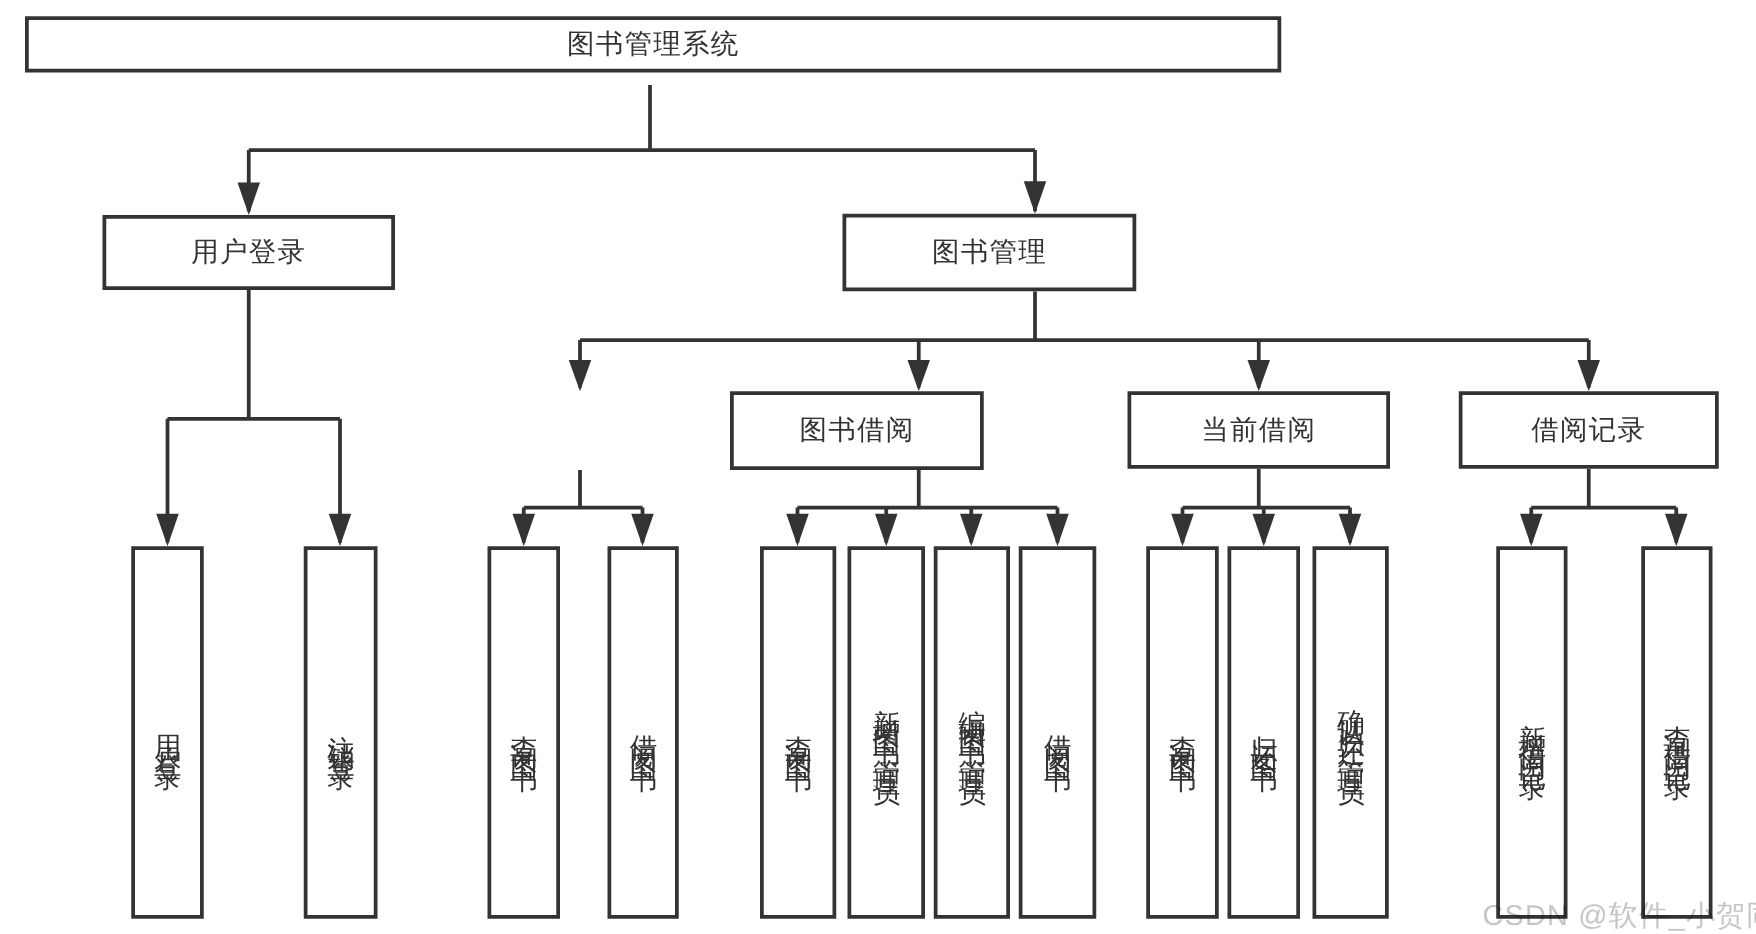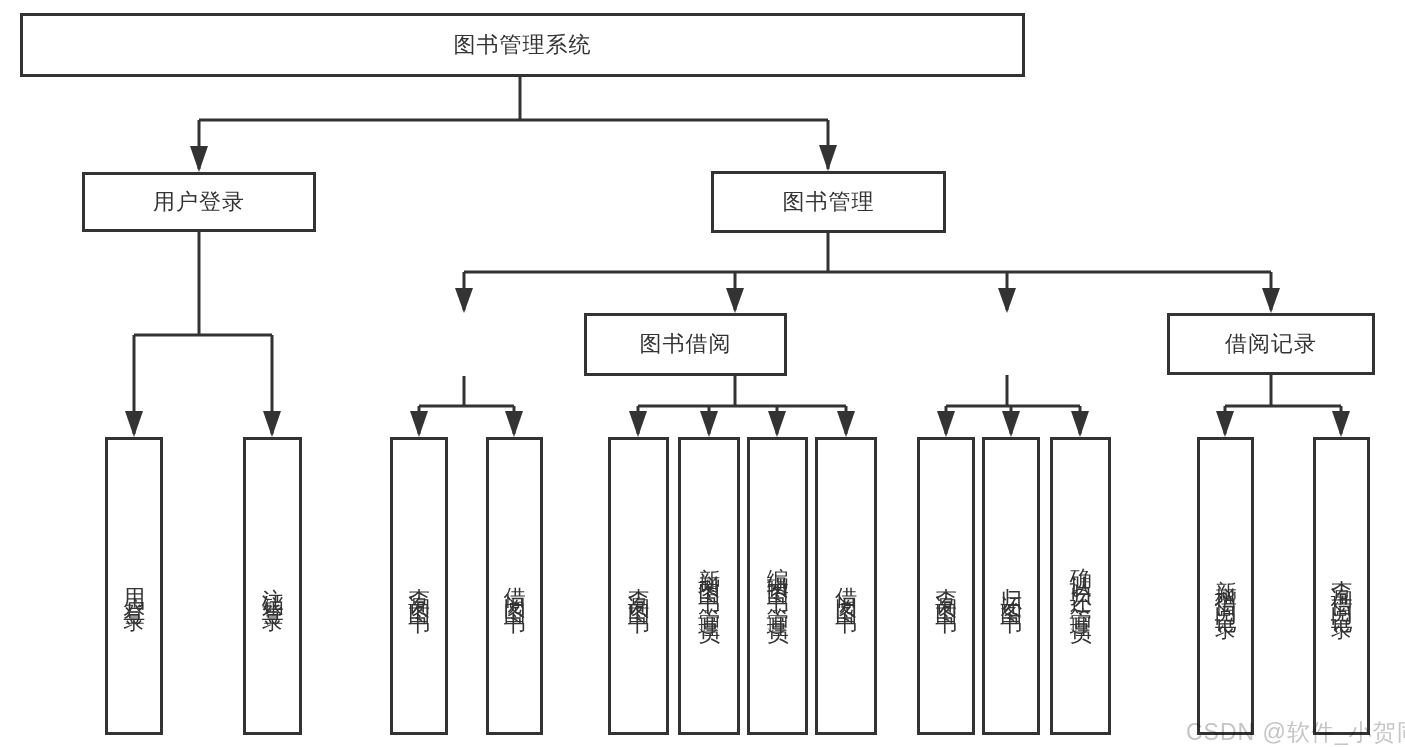--- a/index.html
+++ b/index.html
@@ -125,26 +125,27 @@
 
       <polygon points="937,411 955,411 946,437"></polygon>
       <polygon points="1002,411 1020,411 1011,437"></polygon>
       <polygon points="1071,411 1089,411 1080,437"></polygon>
 
       <polygon points="1216,411 1234,411 1225,437"></polygon>
       <polygon points="1332,411 1350,411 1341,437"></polygon>
     </g>
   </svg>
 
-  <div class="node" style="left:20px; top:13px; width:1005px; height:64px;text-align:right;">图书管理系统</div>
+  <div class="node" style="left:20px; top:13px; width:1005px; height:45px;text-align:right;">图书管理系统</div>
 
   <div class="node" style="left:82px; top:172px; width:234px; height:60px;">用户登录</div>
-  <div class="node" style="left:711px; top:171px; width:235px; height:62px;">图书管理</div>
+  <div class="node" style="left:674px; top:171px; width:235px; height:62px;">图书管理</div>
 
   <div class="node" style="left:584px; top:313px; width:203px; height:63px;">图书借阅</div>
+  <div class="node" style="left:902px; top:313px; width:210px; height:62px;">当前借阅</div>
   <div class="node" style="left:1167px; top:313px; width:208px; height:62px;">借阅记录</div>
 
   <div class="node vnode" style="left:105px; top:437px; width:58px; height:298px;">用户登录</div>
   <div class="node vnode" style="left:243px; top:437px; width:59px; height:298px;">注销登录</div>
 
   <div class="node vnode" style="left:390px; top:437px; width:58px; height:298px;">查询图书</div>
   <div class="node vnode" style="left:486px; top:437px; width:57px; height:298px;">借阅图书</div>
 
   <div class="node vnode" style="left:608px; top:437px; width:61px; height:298px;">查询图书</div>
   <div class="node vnode" style="left:678px; top:437px; width:62px; height:298px;">新增图书（管理员）</div>

